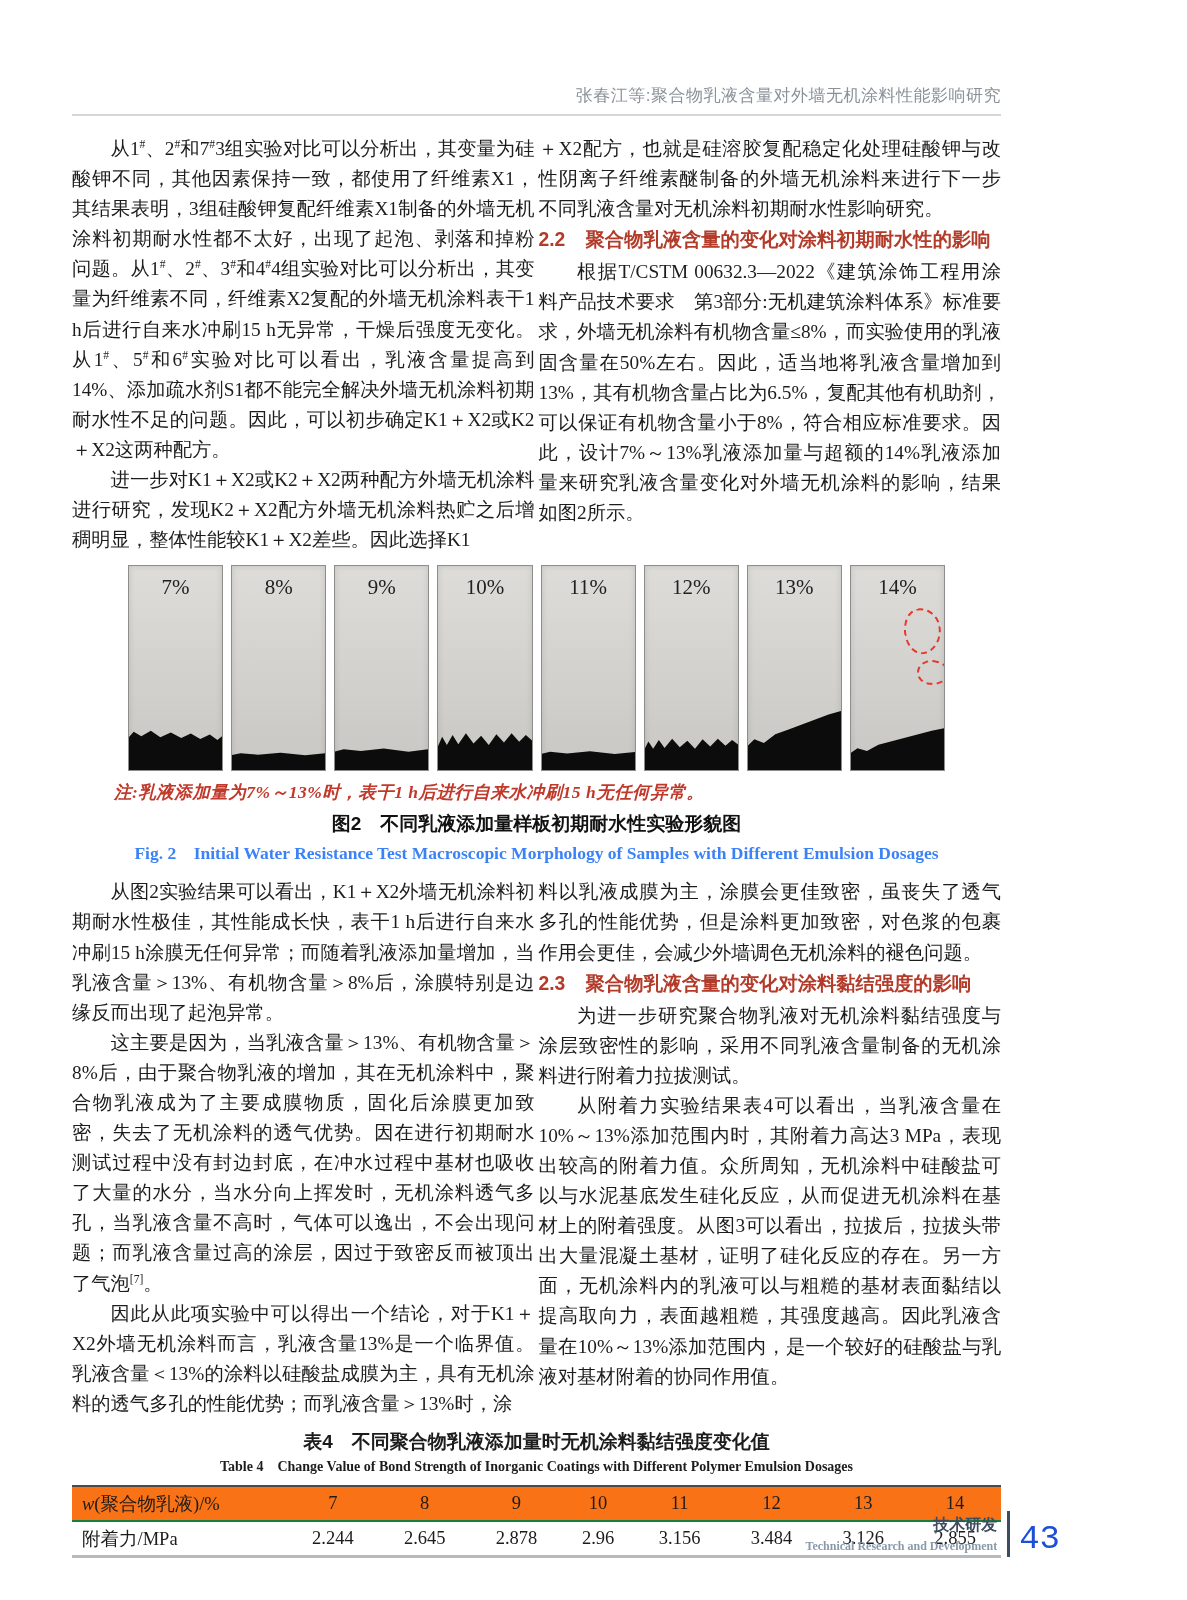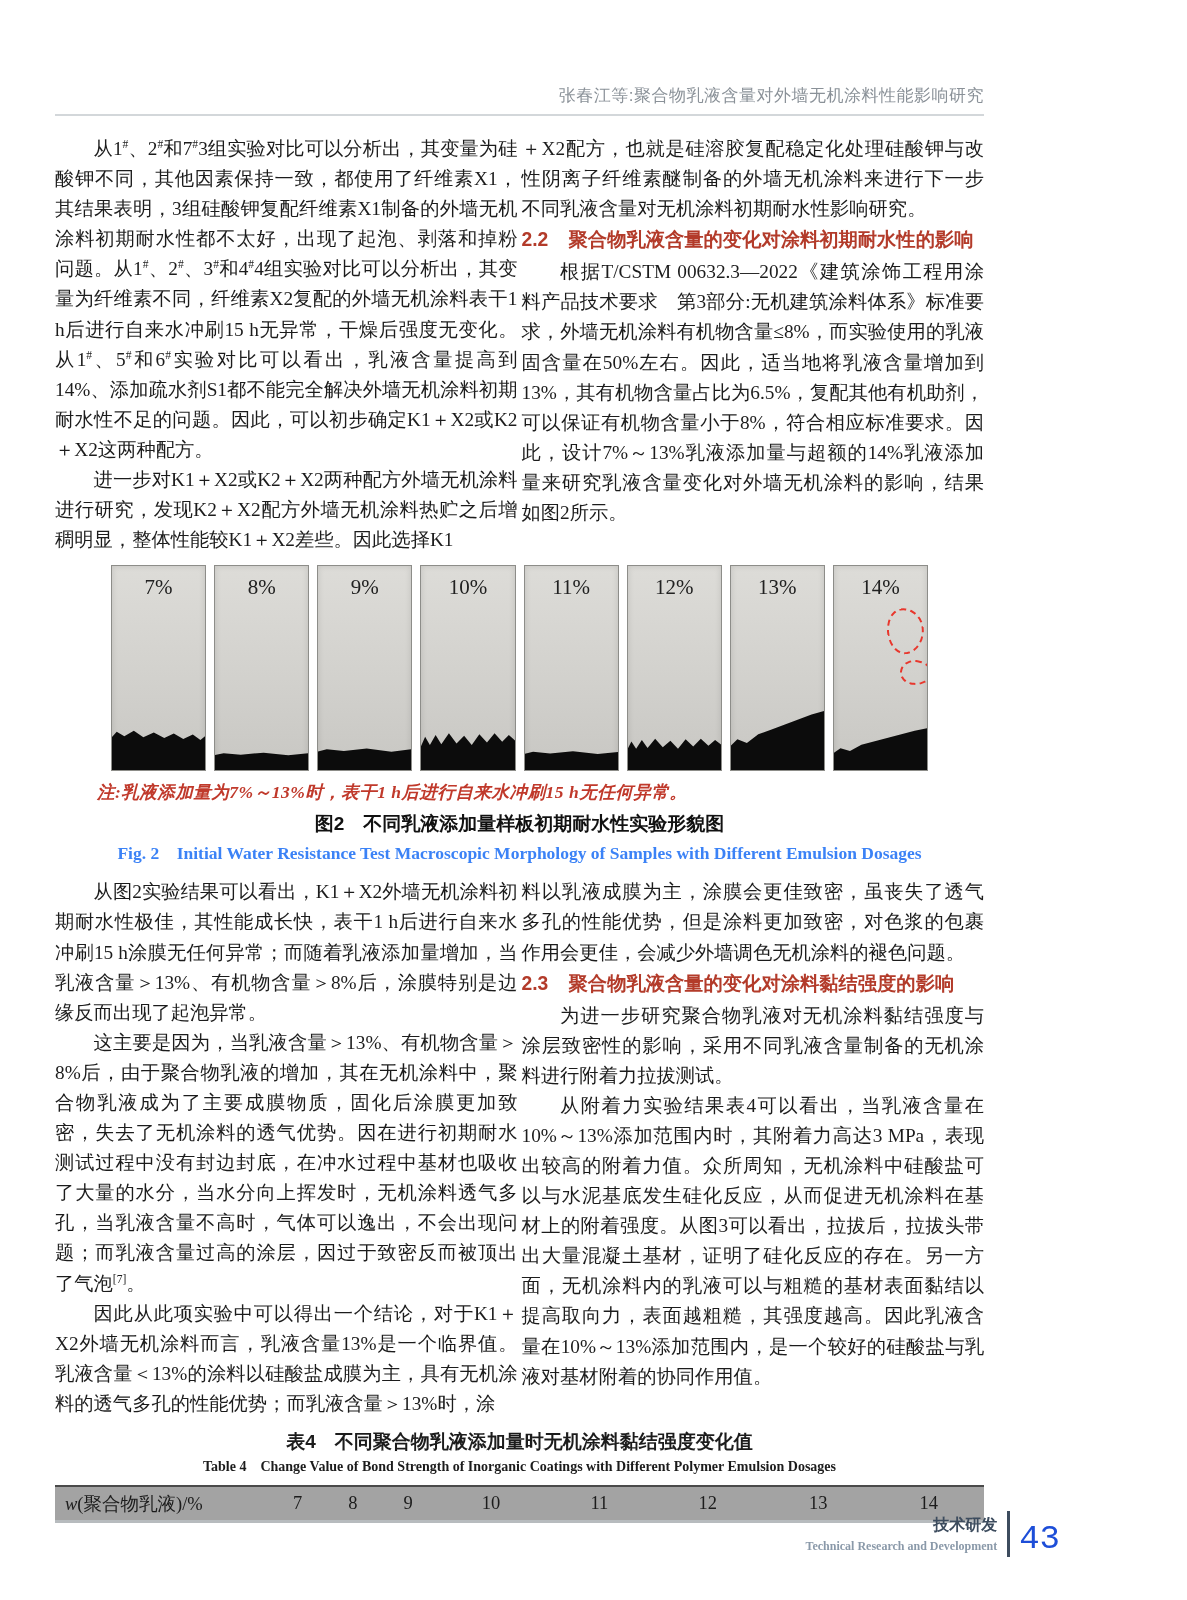--- a/index.html
+++ b/index.html
@@ -1,21 +1,21 @@
 <!DOCTYPE html>
 <html><head>
 <meta charset="utf-8">
 <style>
   html,body{margin:0;padding:0;}
   body{
     width:1187px;height:1600px;background:#ffffff;
     font-family:"Liberation Serif","DejaVu Serif",serif;
     color:#1c1c1c;position:relative;overflow:hidden;
   }
-  .page{position:relative;width:929px;margin:0 auto 0 55px;}
+  .page{position:relative;width:929px;margin:0 auto 0 72px;}
   
   .running-head{
     padding-top:84px;text-align:right;font-size:17px;color:#8a9198;
     font-family:"Liberation Sans","DejaVu Sans",sans-serif;letter-spacing:.5px;
   }
   .head-rule{margin-top:7px;height:2px;background:#d3d7da;}
   
   .cols{display:flex;gap:4px;margin-top:18px;}
   .col{flex:1 1 0;font-size:19.3px;line-height:1.56;text-align:justify;}
   .p{margin:0;text-indent:2em;}
@@ -66,21 +66,21 @@
     font-family:"Liberation Sans","DejaVu Sans",sans-serif;}
   .tbl-cap-en{text-align:center;font-weight:bold;font-size:14px;margin-top:3px;
     font-family:"Liberation Serif","DejaVu Serif",serif;}
   table.t4{
     width:100%;margin-top:9px;border-collapse:collapse;
     border-top:2px solid #4a4a4a;border-bottom:3px solid #b7bbbe;
     font-size:18.5px;
   }
   table.t4 th,table.t4 td{font-weight:normal;height:33px;text-align:center;padding:0;}
   table.t4 .lbl{width:205px;text-align:left;padding-left:10px;}
-  table.t4 tr.hdr{background:#a3a3a3;border-bottom:2px solid #15803d;}
+  table.t4 tr.hdr{background:#f97316;border-bottom:2px solid #15803d;}
   table.t4 .w-it{font-style:italic;}
   
   .footer{position:absolute;right:127px;bottom:42px;display:flex;align-items:center;}
   .f-left{text-align:right;margin-right:10px;}
   .f-cn{font-size:16px;font-weight:bold;color:#3d4c5e;
     font-family:"Liberation Sans","DejaVu Sans",sans-serif;}
   .f-en{font-size:12px;color:#8a99a9;margin-top:3px;
     font-family:"Liberation Serif",serif;font-weight:bold;}
   .f-bar{width:3px;height:46px;background:#3d4c5e;margin-right:9px;}
   .f-num{font-size:34px;color:#1d4ed8;font-family:Liberation Mono, monospace;margin-top:10px;}
@@ -170,20 +170,31 @@
           <th class="lbl"><span class="w-it">w</span><span>(聚合物乳液)/%</span></th>
         <th>7</th>
             <th>8</th>
             <th>9</th>
             <th>10</th>
             <th>11</th>
             <th>12</th>
             <th>13</th>
             <th>14</th>
           </tr>
+        <tr>
+          <td class="lbl">附着力/MPa</td>
+        <td>2.244</td>
+            <td>2.645</td>
+            <td>2.878</td>
+            <td>2.96</td>
+            <td>3.156</td>
+            <td>3.484</td>
+            <td>3.126</td>
+            <td>2.855</td>
+          </tr>
       </tbody>
     </table>
   </div>
 
 </div>
 
 <div class="footer">
   <div class="f-left">
     <div class="f-cn">技术研发</div>
     <div class="f-en">Technical Research and Development</div>

